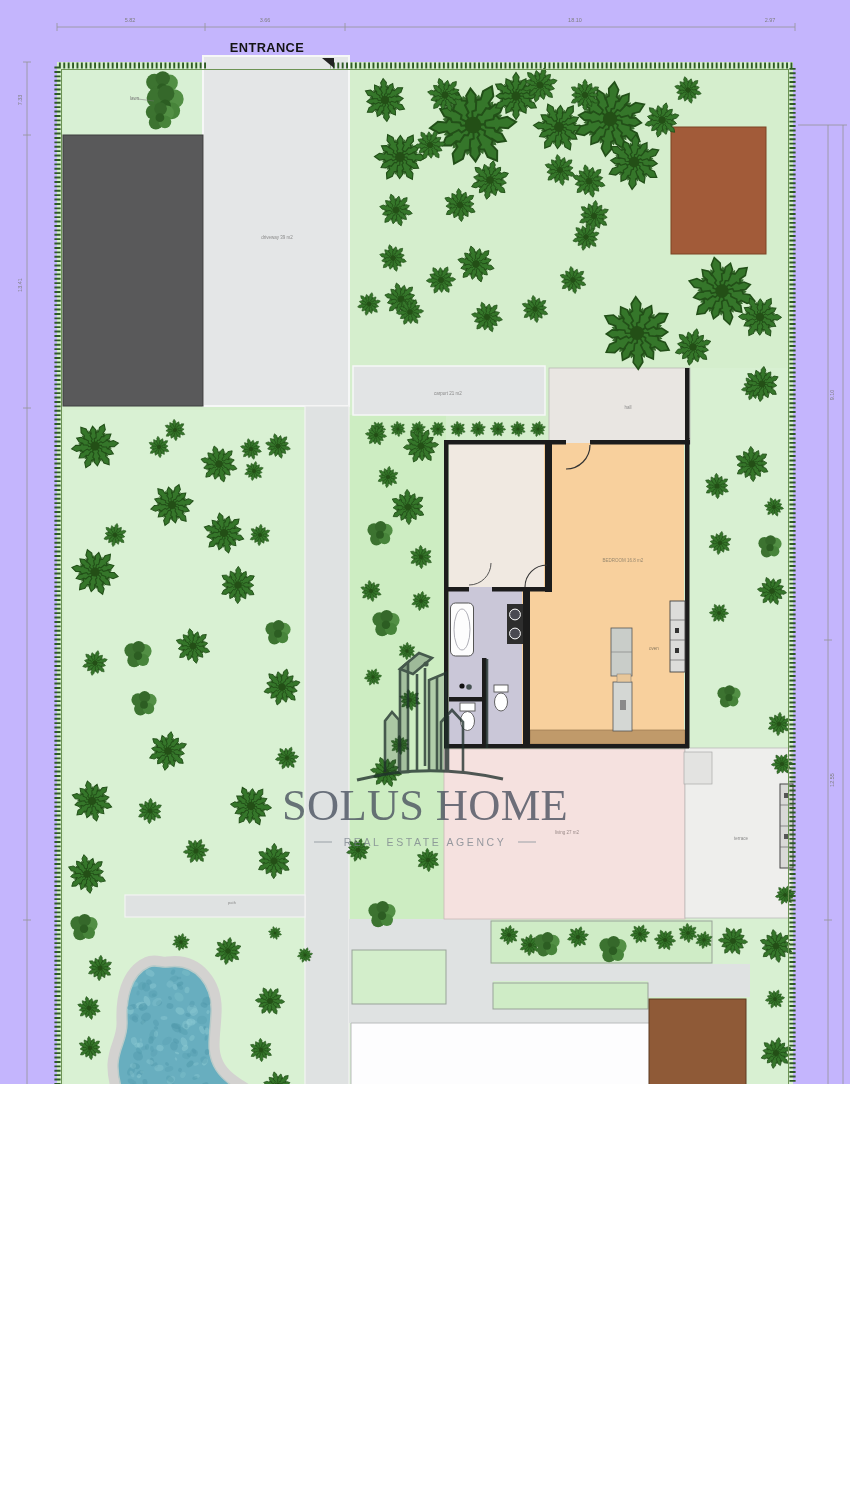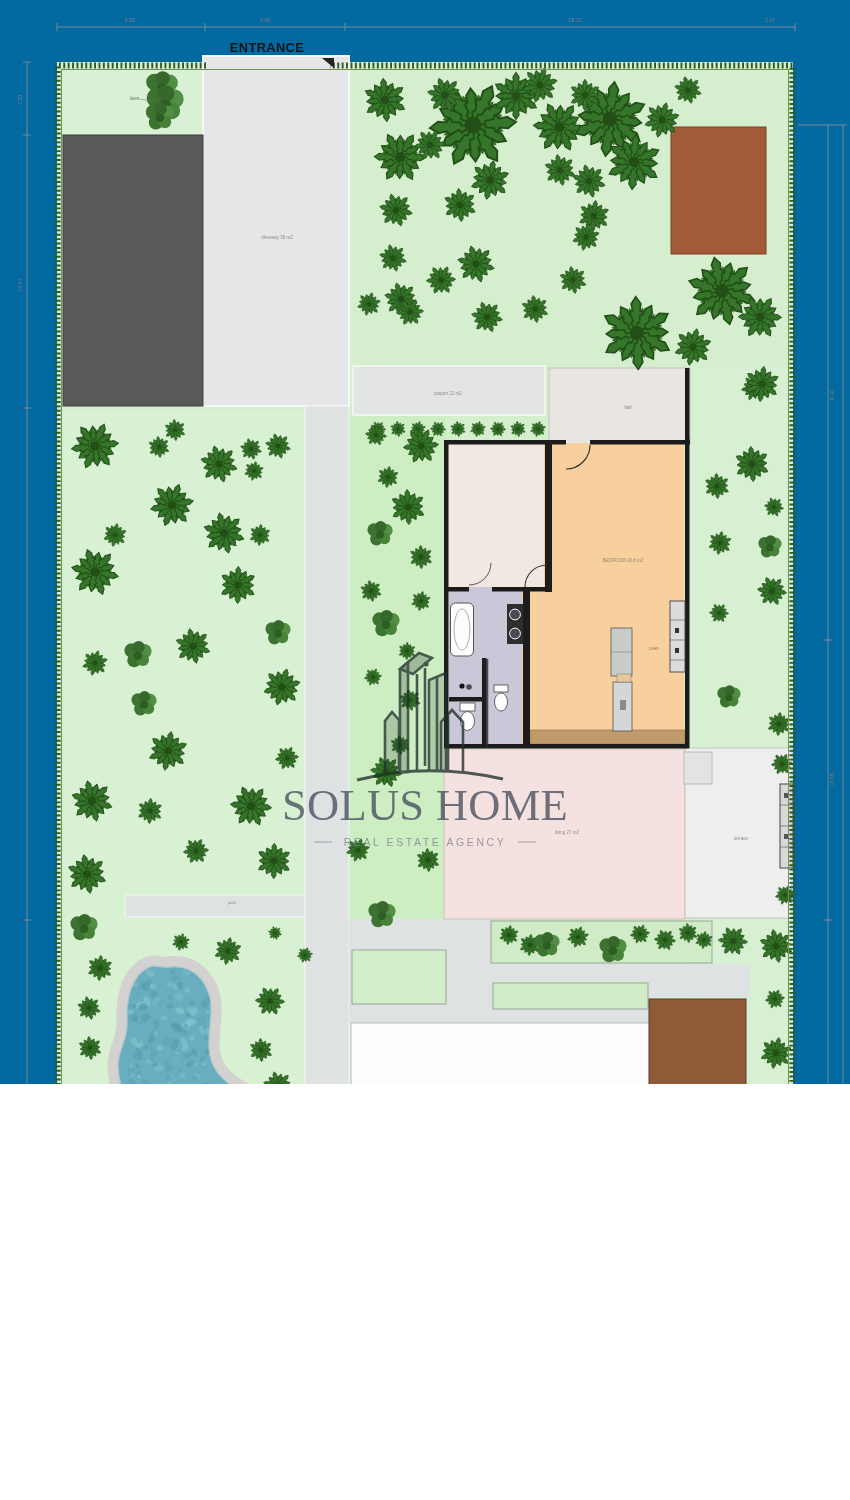--- a/index.html
+++ b/index.html
@@ -1,14 +1,14 @@
 <!DOCTYPE html>
 <html><head><meta charset="utf-8"><style>
 html,body{margin:0;padding:0;background:#fff}
-#page{position:relative;width:850px;height:1084px;background:#0369a1;font-family:"Liberation Sans",sans-serif;overflow:hidden}
+#page{position:relative;width:850px;height:1084px;background:#c4b5fd;font-family:"Liberation Sans",sans-serif;overflow:hidden}
 </style></head><body>
 <div id="page">
 <svg width="850" height="1500" viewBox="0 0 850 1500">
 <defs>
 <g id="palm">
 <g fill="#295e1e" stroke="none" opacity="0.9">
             <path d="M0,0 L1.3,-2.3 L0.8,-2.9 L1.5,-4.6 L0.9,-5.2 L1.1,-6.7 L0,-8.3 L-1.1,-6.7 L-0.9,-5.2 L-1.5,-4.6 L-0.8,-2.9 L-1.3,-2.3 Z" transform="rotate(15) scale(0.85)"></path>
 <path d="M0,0 L1.3,-2.3 L0.8,-2.9 L1.5,-4.6 L0.9,-5.2 L1.1,-6.7 L0,-8.3 L-1.1,-6.7 L-0.9,-5.2 L-1.5,-4.6 L-0.8,-2.9 L-1.3,-2.3 Z" transform="rotate(45) scale(0.85)"></path>
 <path d="M0,0 L1.3,-2.3 L0.8,-2.9 L1.5,-4.6 L0.9,-5.2 L1.1,-6.7 L0,-8.3 L-1.1,-6.7 L-0.9,-5.2 L-1.5,-4.6 L-0.8,-2.9 L-1.3,-2.3 Z" transform="rotate(75) scale(0.85)"></path>
 <path d="M0,0 L1.3,-2.3 L0.8,-2.9 L1.5,-4.6 L0.9,-5.2 L1.1,-6.7 L0,-8.3 L-1.1,-6.7 L-0.9,-5.2 L-1.5,-4.6 L-0.8,-2.9 L-1.3,-2.3 Z" transform="rotate(105) scale(0.85)"></path>

